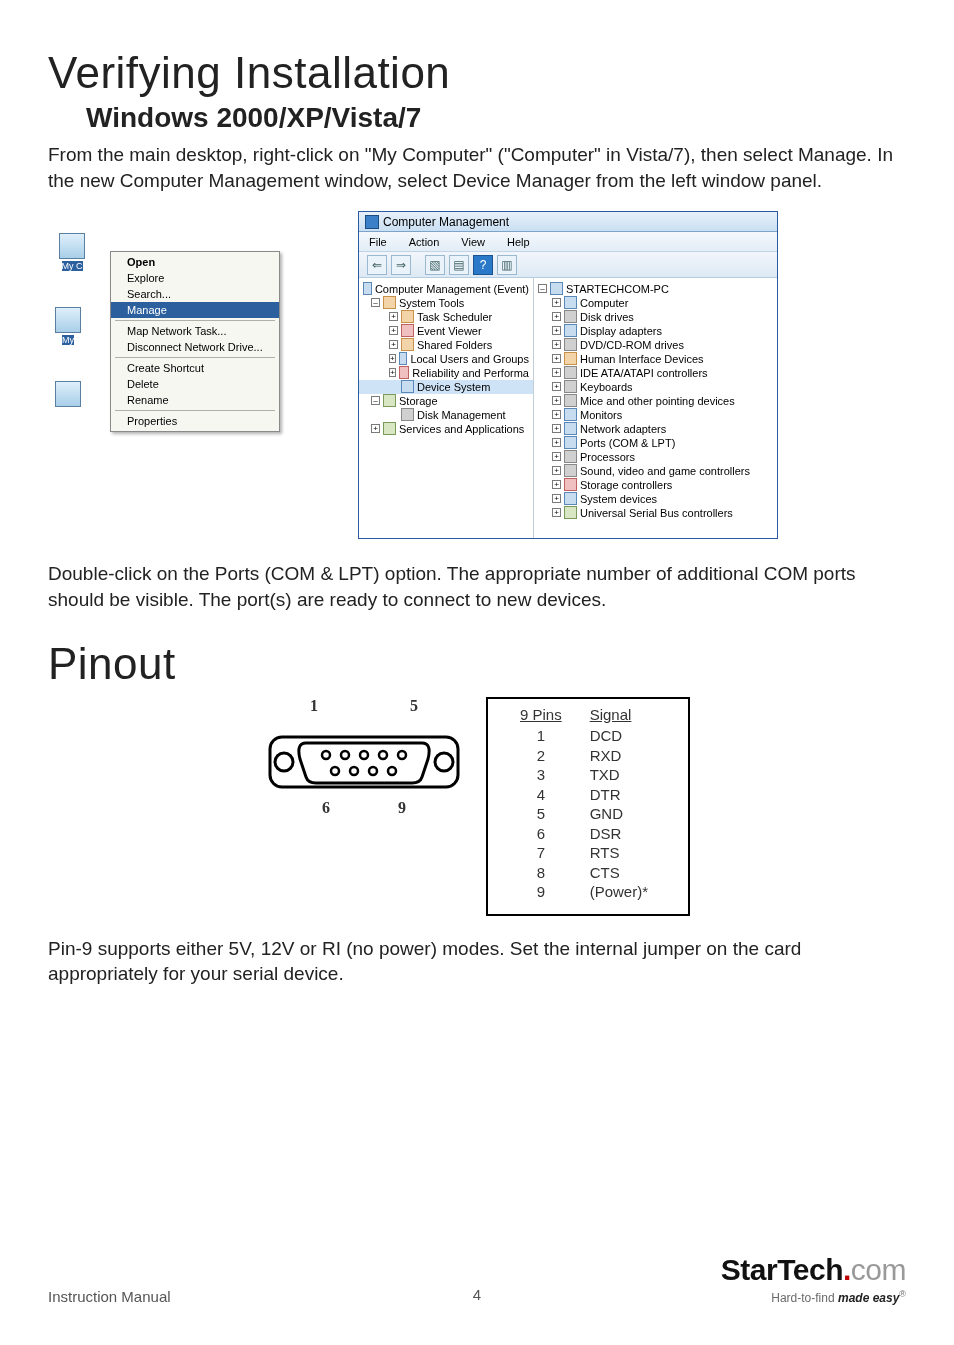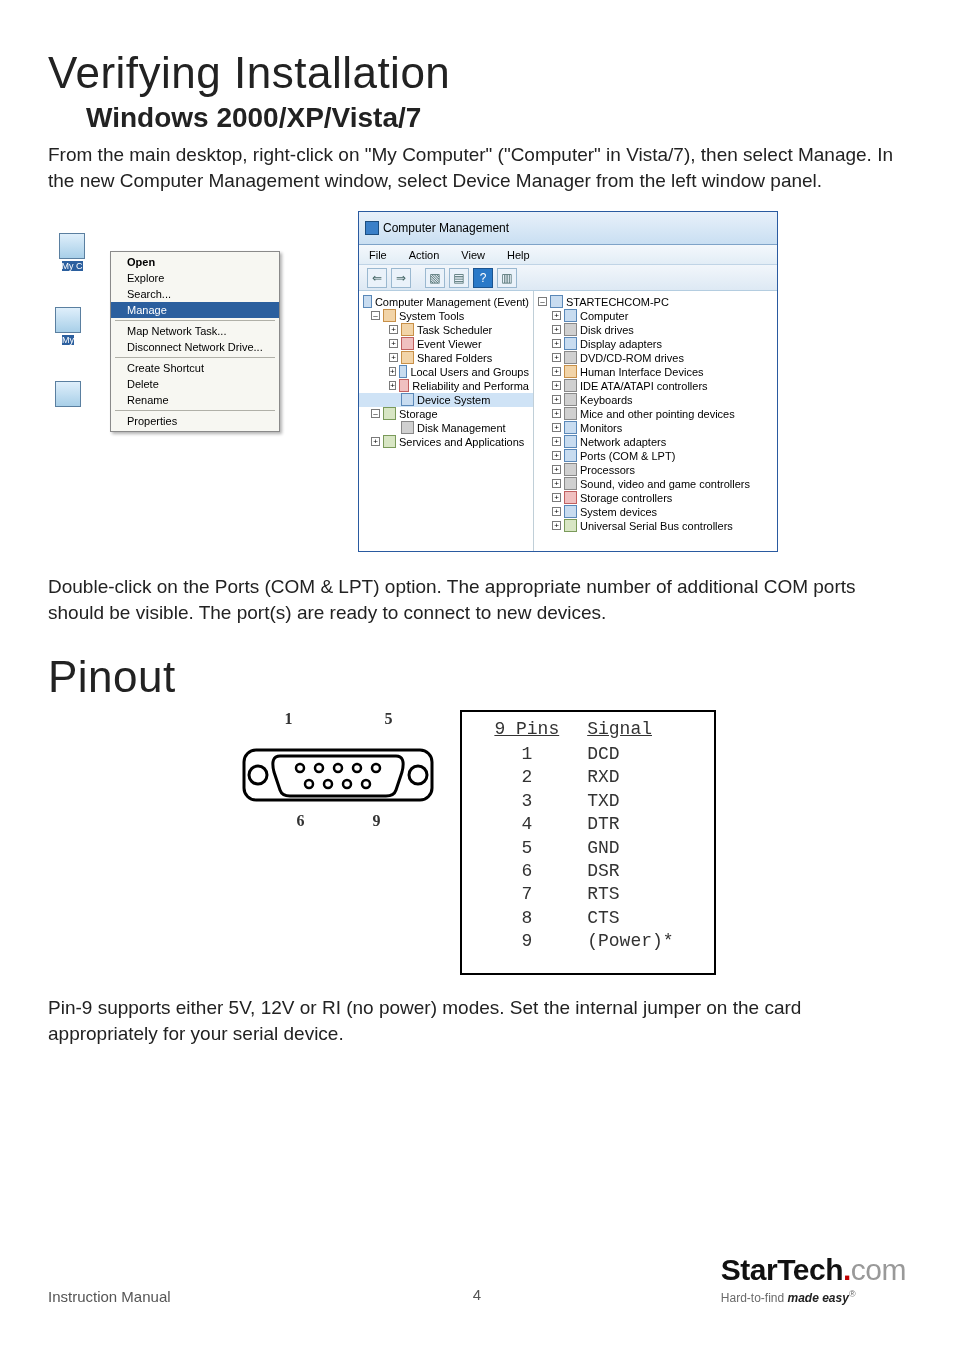--- a/index.html
+++ b/index.html
@@ -44,21 +44,21 @@
 
   
   .cmwin {
     width: 420px;
     border: 1px solid #2a5aa0;
     background: #fff;
     font-size: 11px;
     font-family: "Segoe UI", Tahoma, sans-serif;
   }
   .cmwin .titlebar {
-    height: 33px;
+    height: 20px;
     background: linear-gradient(#e8f0fa,#c9dff2);
     display: flex; align-items: center;
     padding: 8px 6px; gap: 4px;
     font-size: 12px; color:#000;
     border-bottom:1px solid #7ea3c8;
   }
   .cmwin .titlebar .ticon {
     width:14px; height:14px; background:#3a7fc8; border:1px solid #1b4d80;
   }
   .cmwin .menubar {
@@ -95,36 +95,36 @@
 
   
   .pinrow { display:flex; gap:22px; margin: 8px 0 20px 0; align-items:flex-start; justify-content:center;}
   .connector {
     width: 200px; position:relative; font-family: Georgia, serif; font-weight:700;
     padding-top: 22px;
   }
   .connector .num { position:absolute; font-size:16px; }
   .connector svg { display:block; }
   .pintable {
-    border:2px solid #000; padding:6px 22px 20px 22px;
-    font-family: Liberation Mono, monospace; font-size:18px; line-height:1.3;
+    border:2px solid #000; padding:6px 22px 12px 22px;
+    font-family: Liberation Sans, sans-serif; font-size:15px; line-height:1.3;
   }
   .pintable table { border-collapse:collapse; }
   .pintable th { text-align:left; font-weight:400; text-decoration:underline; padding:0 18px 2px 10px; white-space:nowrap;}
   .pintable td { padding:0 18px 0 10px; white-space:nowrap;}
   .pintable td.c { text-align:center; }
 
   
   .footer {
     position:absolute; bottom:40px; left:48px; right:48px;
     display:flex; align-items:flex-end; justify-content:space-between;
     font-size:15px; color:#555;
   }
   .footer .pg { position:absolute; left:50%; transform:translateX(-50%); bottom:2px; color:#555;}
-  .logo { }
+  .logo { text-align:right; }
   .logo .brand { font-size:30px; font-weight:400; color:#111; letter-spacing:-0.5px;}
   .logo .brand .b1 { font-weight:600; }
   .logo .brand .dot { color:#c00000; font-weight:700;}
   .logo .brand .com { color:#999; }
   .logo .tag { font-size:12px; color:#6a6a6a; margin-top:2px;}
   .logo .tag .em { font-weight:700; font-style:italic; color:#222;}
   .logo .tag .reg { font-size:9px; vertical-align:super;}
   .sec2 { margin-top: 26px; }
 </style>
 </head>

